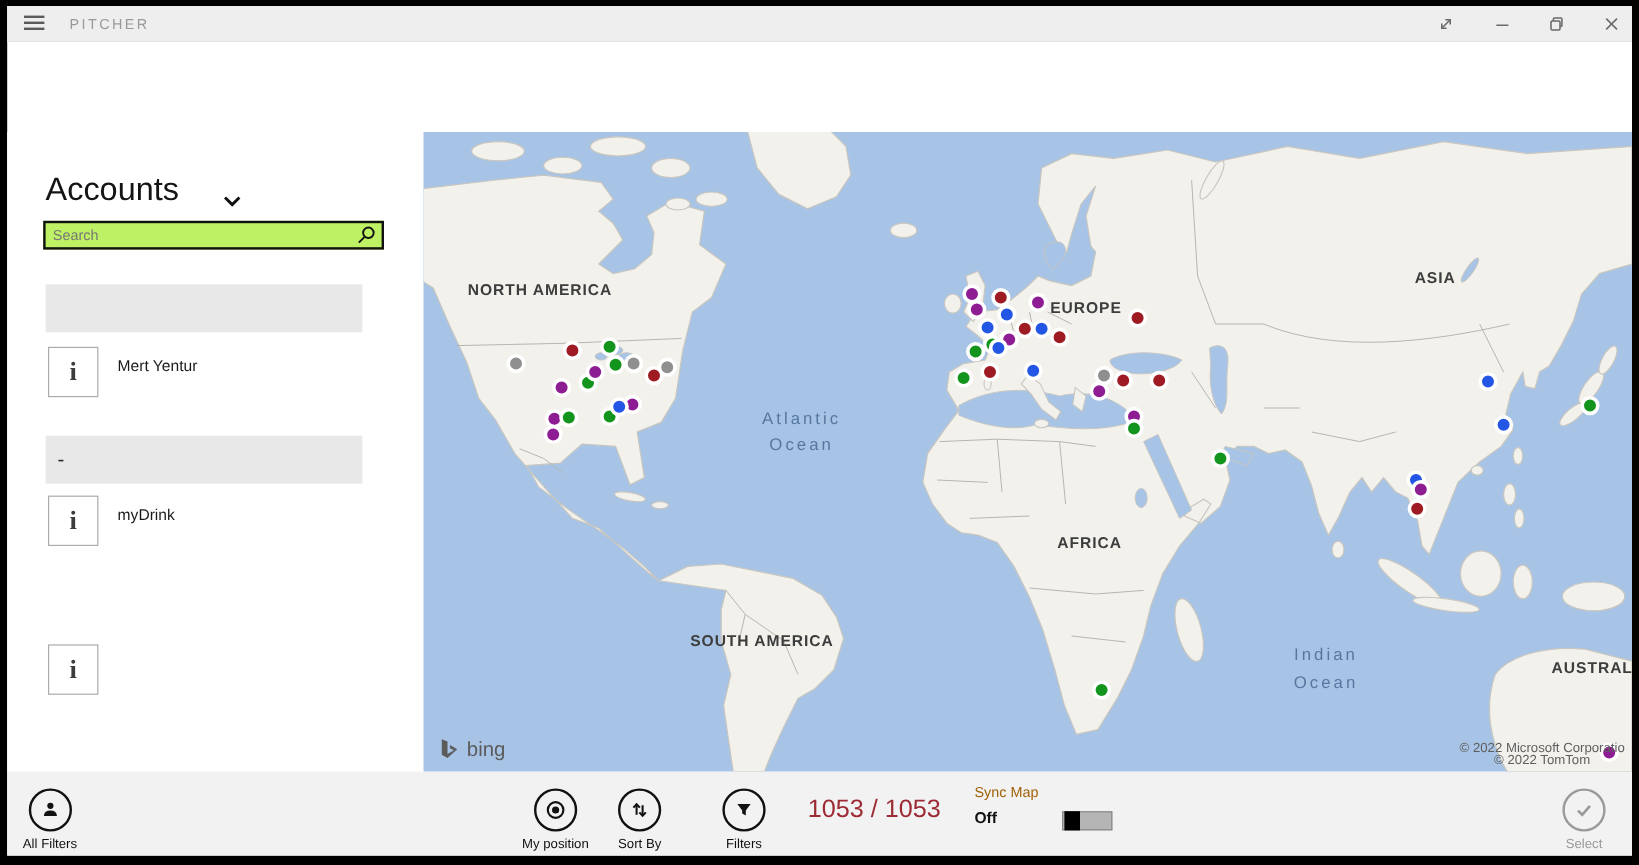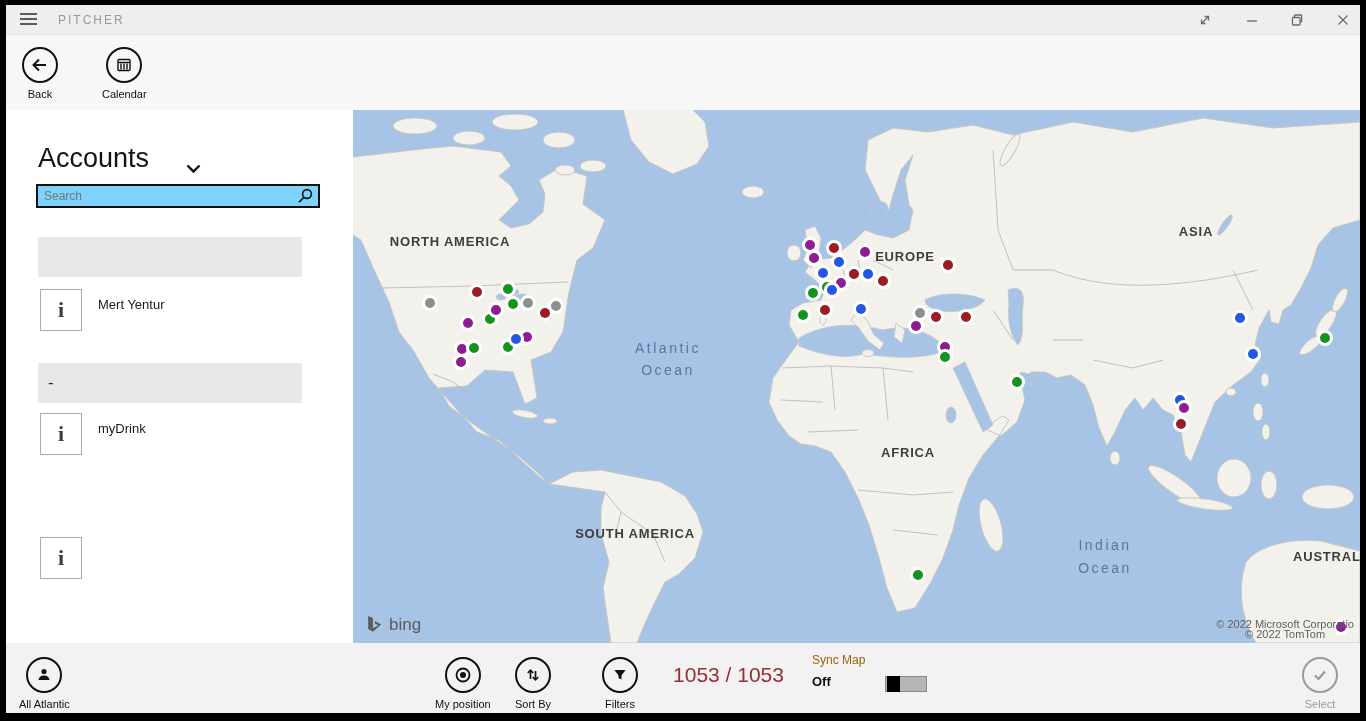--- a/index.html
+++ b/index.html
@@ -17,21 +17,21 @@
   
   #commandbar { position:absolute; left:0; top:30px; width:1354px; height:75px; background:#f7f7f7; }
   .cmd-btn { position:absolute; top:12px; display:flex; flex-direction:column; align-items:center; cursor:pointer; }
   .circle-btn { width:36px; height:36px; border:2px solid #111; border-radius:50%; display:flex; align-items:center; justify-content:center; background:transparent; }
   .btn-label { font-size:11px; color:#111; margin-top:5px; white-space:nowrap; }
 
   
   #sidebar { position:absolute; left:0; top:105px; width:347px; height:533px; background:#fff; overflow:hidden; }
   #accounts-title { position:absolute; left:32px; top:33px; font-size:27px; font-weight:300; color:#141414; }
   #accounts-chevron { position:absolute; left:180px; top:50px; }
-  #search-box { position:absolute; left:30px; top:74px; width:284px; height:24px; border:2px solid #111; background:#7dd3fc; display:flex; align-items:center; }
+  #search-box { position:absolute; left:30px; top:74px; width:284px; height:24px; border:2px solid #111; background:#bef264; display:flex; align-items:center; }
   #search-input { flex:1; border:none; outline:none; font-size:12px; color:#333; padding:0 4px 0 6px; font-family:"Liberation Sans", sans-serif; background:transparent; }
   #search-input::placeholder { color:#767676; }
   .group-header { position:absolute; left:32px; width:264px; height:40px; background:#e8e8e8; font-size:17px; color:#2b2b2b; line-height:40px; padding-left:10px; }
   .list-item { position:absolute; left:34px; display:flex; cursor:pointer; }
   .info-box { width:42px; height:42px; border:1px solid #ababab; background:#fff; display:flex; align-items:center; justify-content:center; font-family:"Liberation Serif", serif; font-weight:bold; font-size:22px; color:#3c3c3c; }
   .item-text { margin-left:16px; padding-top:8px; }
   .item-name { font-size:13px; color:#1a1a1a; white-space:nowrap; }
   .item-addr { font-size:9.5px; color:#3c3c3c; margin-top:3px; white-space:nowrap; }
 
   
@@ -86,43 +86,20 @@
         </svg>
     </div>
     <div class="winctl" style="left:1322px;">
       <svg width="14" height="14" viewBox="0 0 14 14">
           <line x1="2.5" y1="2.5" x2="11.5" y2="11.5"></line>
           <line x1="11.5" y1="2.5" x2="2.5" y2="11.5"></line>
         </svg>
     </div>
   </div>
 
-  <div id="commandbar">
-    <div class="cmd-btn" style="left:16px;">
-      <div class="circle-btn">
-        <svg width="20" height="20" viewBox="0 0 20 20" stroke="#111" stroke-width="2" fill="none">
-            <line x1="3.5" y1="10" x2="16" y2="10"></line>
-            <polyline points="9,4.5 3.5,10 9,15.5"></polyline>
-          </svg>
-      </div>
-      <div class="btn-label">Back</div>
-    </div>
-    <div class="cmd-btn" style="left:96px;">
-      <div class="circle-btn">
-        <svg width="18" height="18" viewBox="0 0 18 18" stroke="#111" fill="none" stroke-width="1.4">
-          <rect x="3" y="3.5" width="12" height="11" rx="1"></rect>
-          <line x1="3" y1="6.5" x2="15" y2="6.5"></line>
-          <line x1="6" y1="7.5" x2="6" y2="13.5"></line>
-            <line x1="9" y1="7.5" x2="9" y2="13.5"></line>
-            <line x1="12" y1="7.5" x2="12" y2="13.5"></line>
-        </svg>
-      </div>
-      <div class="btn-label">Calendar</div>
-    </div>
-  </div>
 
   <div id="sidebar">
     <div id="accounts-title">Accounts</div>
     <div id="accounts-chevron">
       <svg width="15" height="10" viewBox="0 0 15 10" fill="none" stroke="#111" stroke-width="2.4">
           <polyline points="1.5,1.5 7.5,7.5 13.5,1.5"></polyline>
         </svg>
     </div>
     <div id="search-box">
       <input id="search-input" type="text" placeholder="Search" style="">
@@ -308,21 +285,21 @@
   </div>
 
   <div id="bottombar">
     <div class="bar-btn" style="left:13px;">
       <div class="circle-btn">
         <svg width="20" height="20" viewBox="0 0 20 20" fill="#111">
             <circle cx="10" cy="6.5" r="2.6"></circle>
             <path d="M4.5,15 Q5,10.5 10,10.5 Q15,10.5 15.5,15 Z"></path>
           </svg>
       </div>
-      <div class="btn-label">All Atlantic</div>
+      <div class="btn-label">All Filters</div>
     </div>
 
     <div class="bar-btn" style="left:409px;margin-left:20px;">
       <div class="circle-btn">
         <svg width="22" height="22" viewBox="0 0 22 22" fill="none" stroke="#111" stroke-width="1.8">
             <circle cx="11" cy="11" r="6.5"></circle>
             <circle cx="11" cy="11" r="3" fill="#111" stroke="none"></circle>
           </svg>
       </div>
       <div class="btn-label">My position</div>

